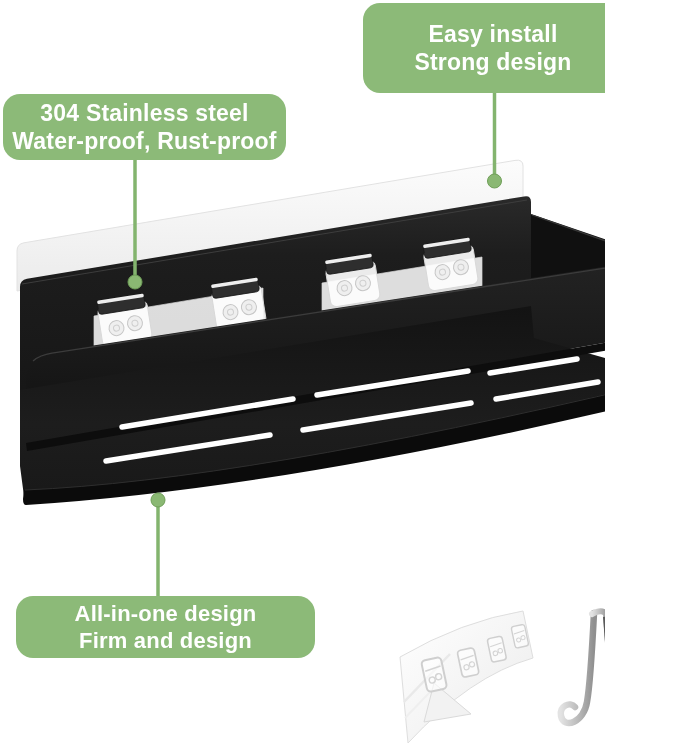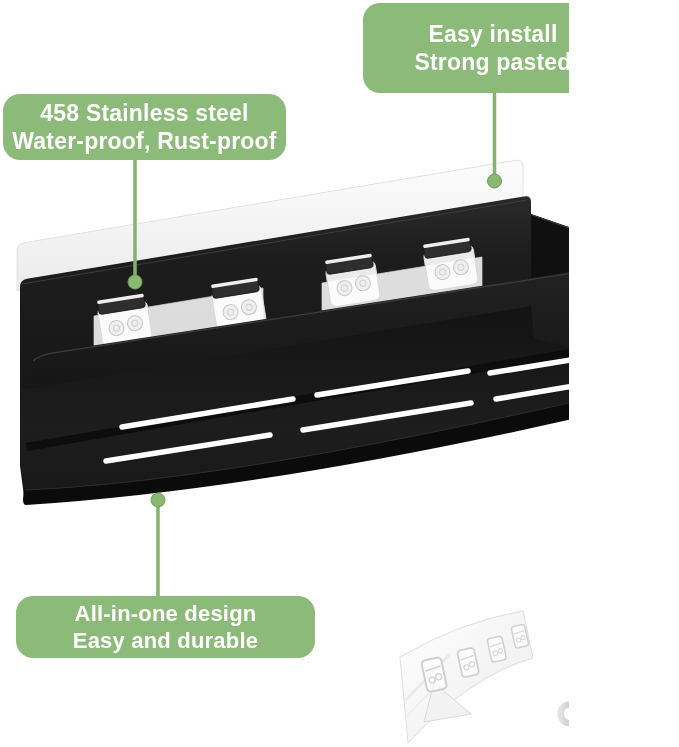--- a/index.html
+++ b/index.html
@@ -1,18 +1,18 @@
 <!DOCTYPE html>
 <html><head>
 <meta charset="utf-8">
 <style>
   html,body{margin:0;padding:0;background:#ffffff;}
   .stage{
     position:relative;width:569px;height:747px;background:#ffffff;
-    font-family:"Liberation Sans", sans-serif;overflow:hidden;
+    font-family:"Liberation Sans", sans-serif;overflow:hidden;padding-left:36px;
   }
   .stage svg{position:absolute;left:0;top:0;}
   .badge{
     position:absolute;background:#8cba78;color:#ffffff;font-weight:bold;
     text-align:center;border-radius:17px;display:flex;flex-direction:column;
     justify-content:center;letter-spacing:.2px;
   }
   .badge .bline{white-space:nowrap;}
   #badge-install{left:363px;top:3px;width:260px;height:90px;font-size:23px;line-height:28px;}
   #badge-material{left:3px;top:94px;width:283px;height:66px;font-size:23px;line-height:28px;}
@@ -148,26 +148,26 @@
     </g>
 
     <g>
       <use href="#hookTpl" transform="translate(594,611)"></use>
       <use href="#hookTpl" transform="translate(664,613)"></use>
     </g>
   </svg>
 
   <div class="badge" id="badge-install">
     <div class="bline">Easy install</div>
-    <div class="bline">Strong pasted</div>
+    <div class="bline">Strong design</div>
   </div>
 
   <div class="badge" id="badge-material">
-    <div class="bline">458 Stainless steel</div>
+    <div class="bline">304 Stainless steel</div>
     <div class="bline">Water-proof, Rust-proof</div>
   </div>
 
   <div class="badge" id="badge-design">
     <div class="bline">All-in-one design</div>
-    <div class="bline">Easy and durable</div>
+    <div class="bline">Firm and design</div>
   </div>
 
 </div>
 
 </body></html>

